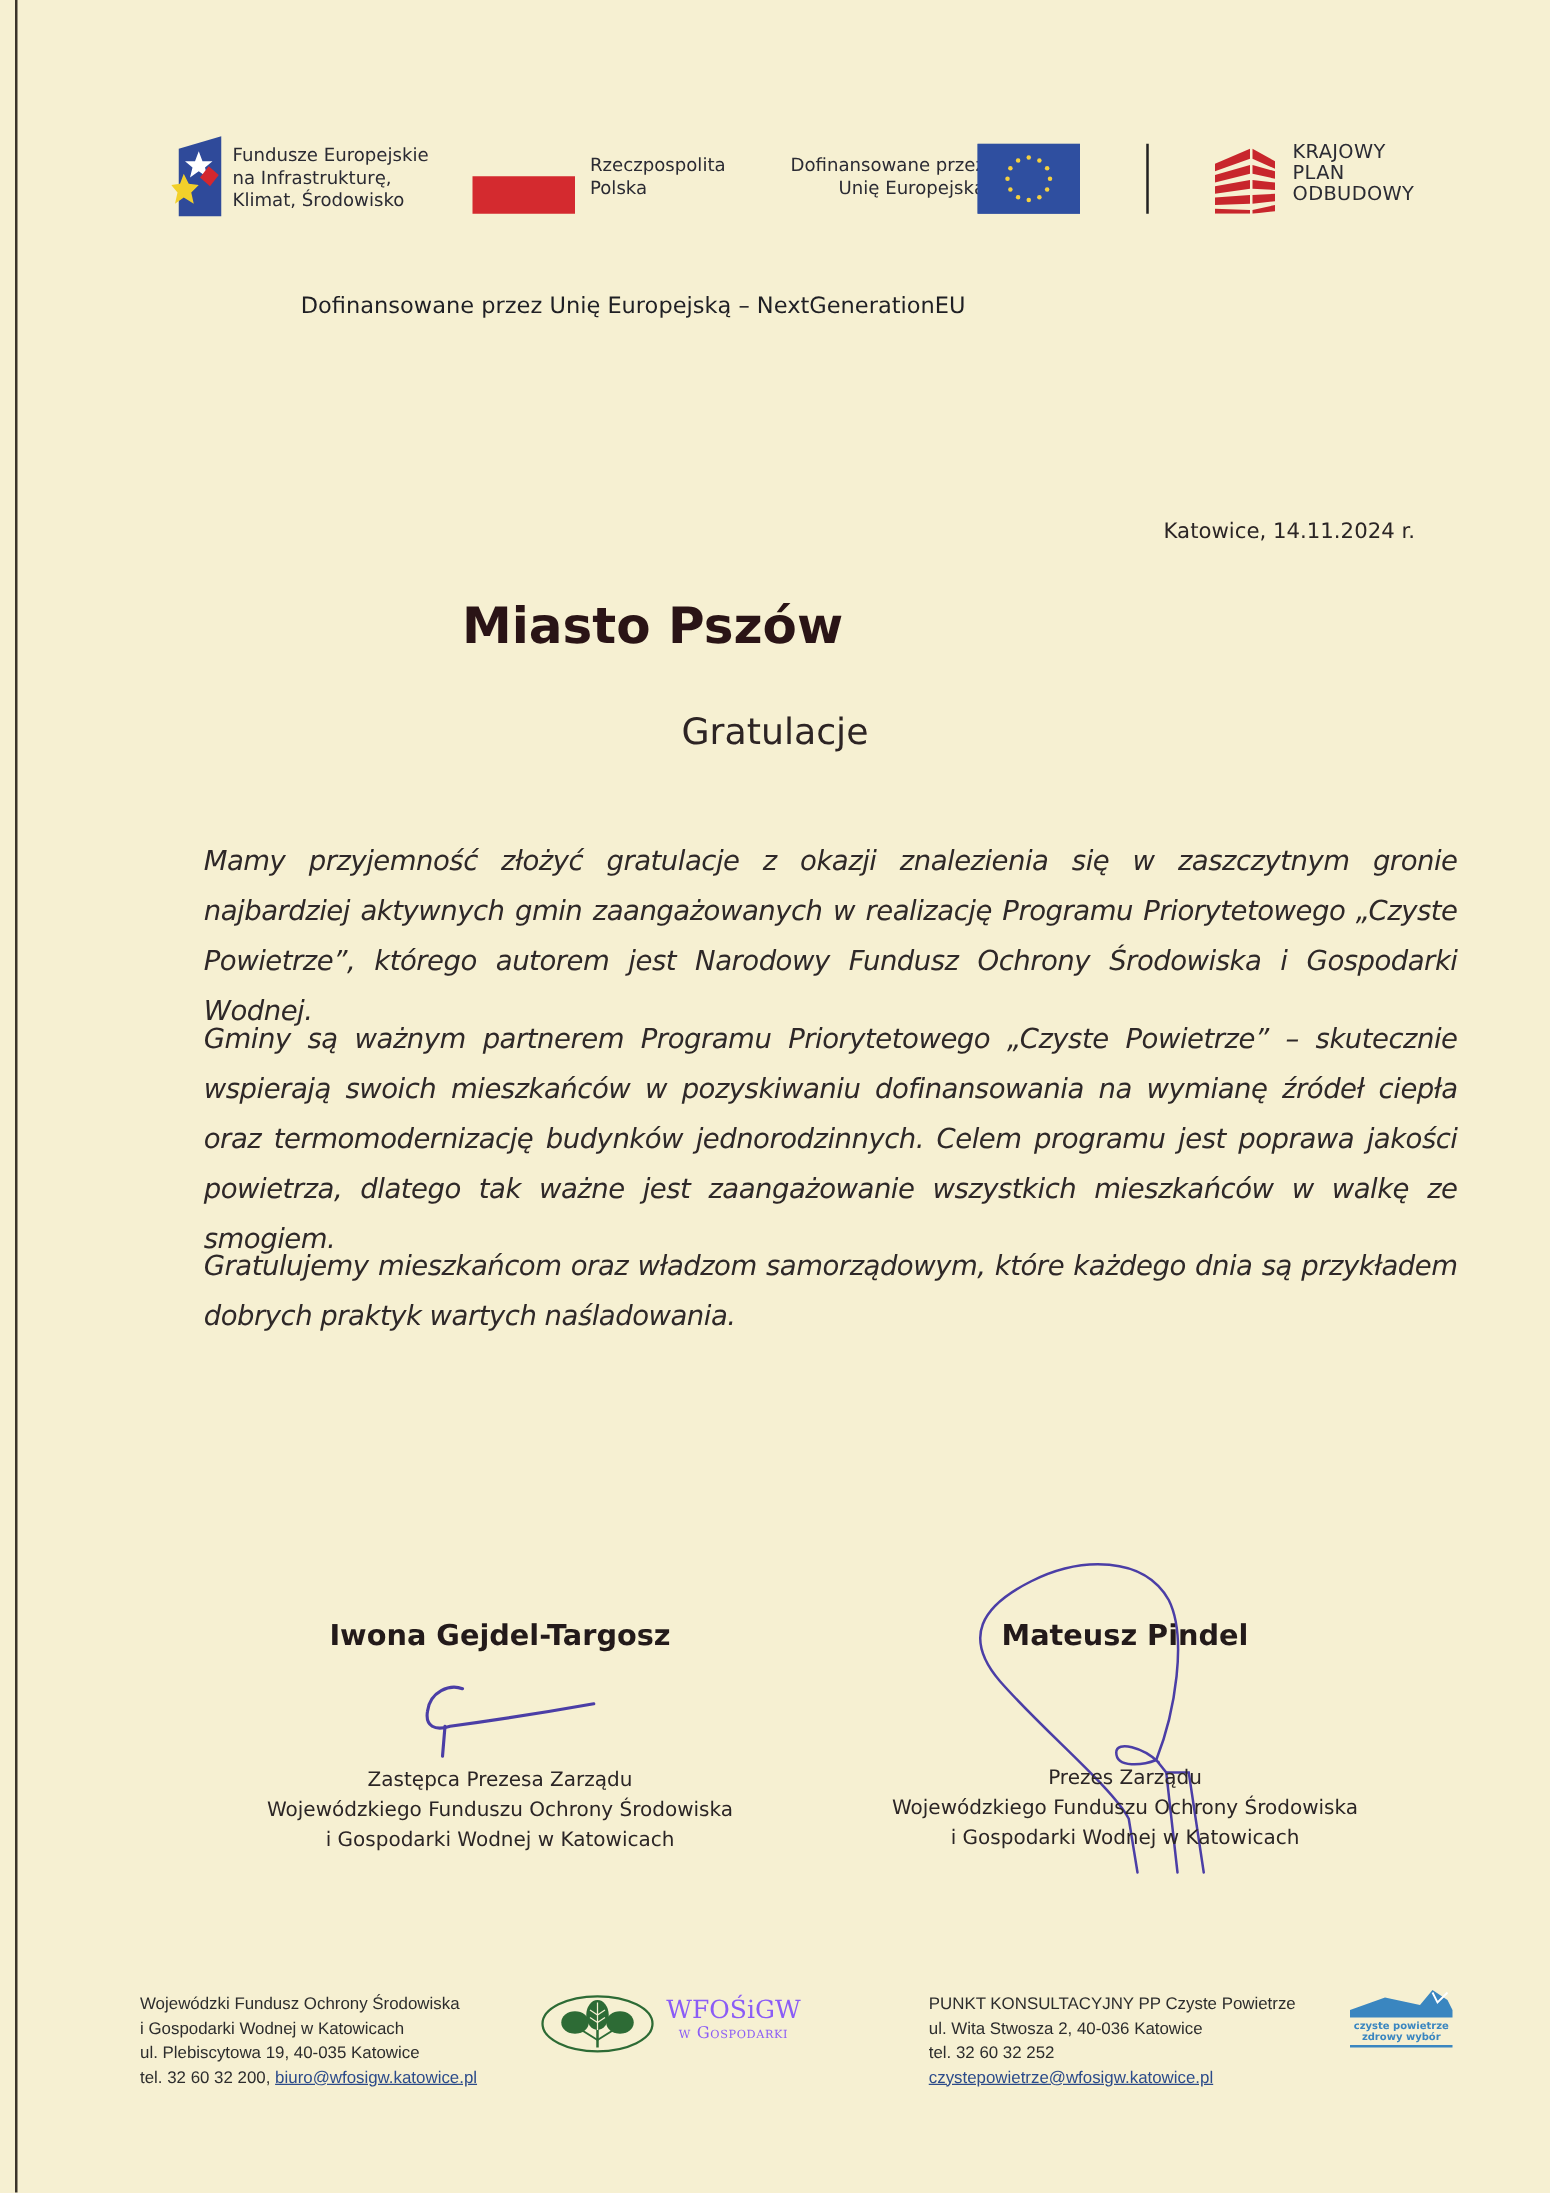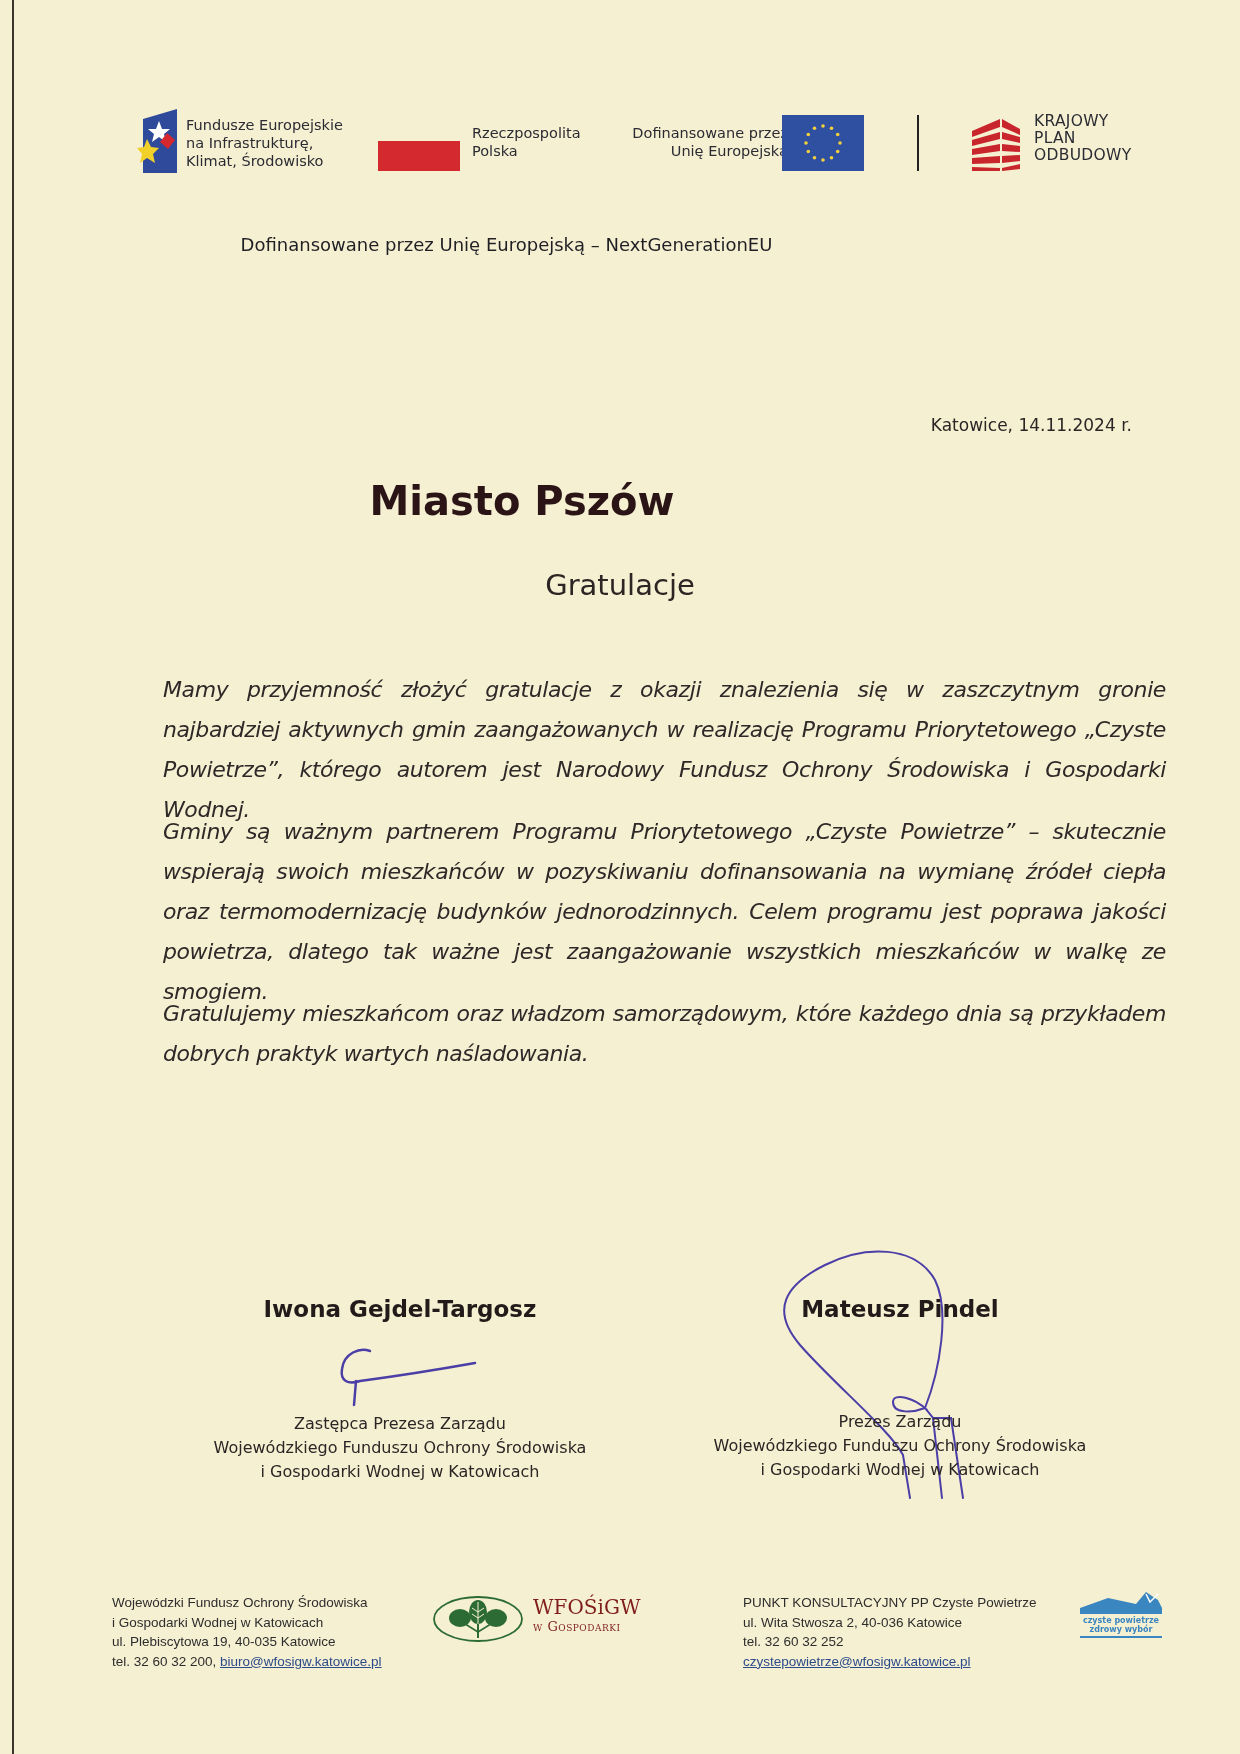--- a/index.html
+++ b/index.html
@@ -40,21 +40,21 @@
   .sig-left-name { left: 200px; width: 400px; top: 1296px; }
   .sig-left-role { left: 190px; width: 420px; top: 1412px; }
   .sig-right-name { left: 700px; width: 400px; top: 1296px; }
   .sig-right-role { left: 690px; width: 420px; top: 1410px; }
   .signature-svg { position: absolute; }
 
   .footer-left { left: 112px; top: 1593px; font-size: 13.5px; line-height: 19.5px; color: #2d2d2d; font-family: "Liberation Sans", sans-serif; }
   .footer-right { left: 743px; top: 1593px; font-size: 13.5px; line-height: 19.5px; color: #2d2d2d; font-family: "Liberation Sans", sans-serif; }
   .link { color: #2c4b8a; text-decoration: underline; }
   .wfos-logo { left: 432px; top: 1594px; width: 92px; height: 50px; }
-  .wfos-text { left: 533px; top: 1596px; color: #7f1d1d; font-family: "DejaVu Serif", serif; }
+  .wfos-text { left: 533px; top: 1596px; color: #8b5cf6; font-family: "DejaVu Serif", serif; text-align: center; }
   .wfos-text .l1 { font-size: 20px; line-height: 22px; }
   .wfos-text .l2 { font-size: 13px; line-height: 18px; font-variant: small-caps; letter-spacing: 0.5px; }
   .cp-logo { left: 1078px; top: 1590px; width: 86px; height: 50px; }
 </style>
 </head>
 <body>
 
 <div class="page-edge"></div>
 
 <svg class="abs fe-logo" viewBox="0 0 42 68">

